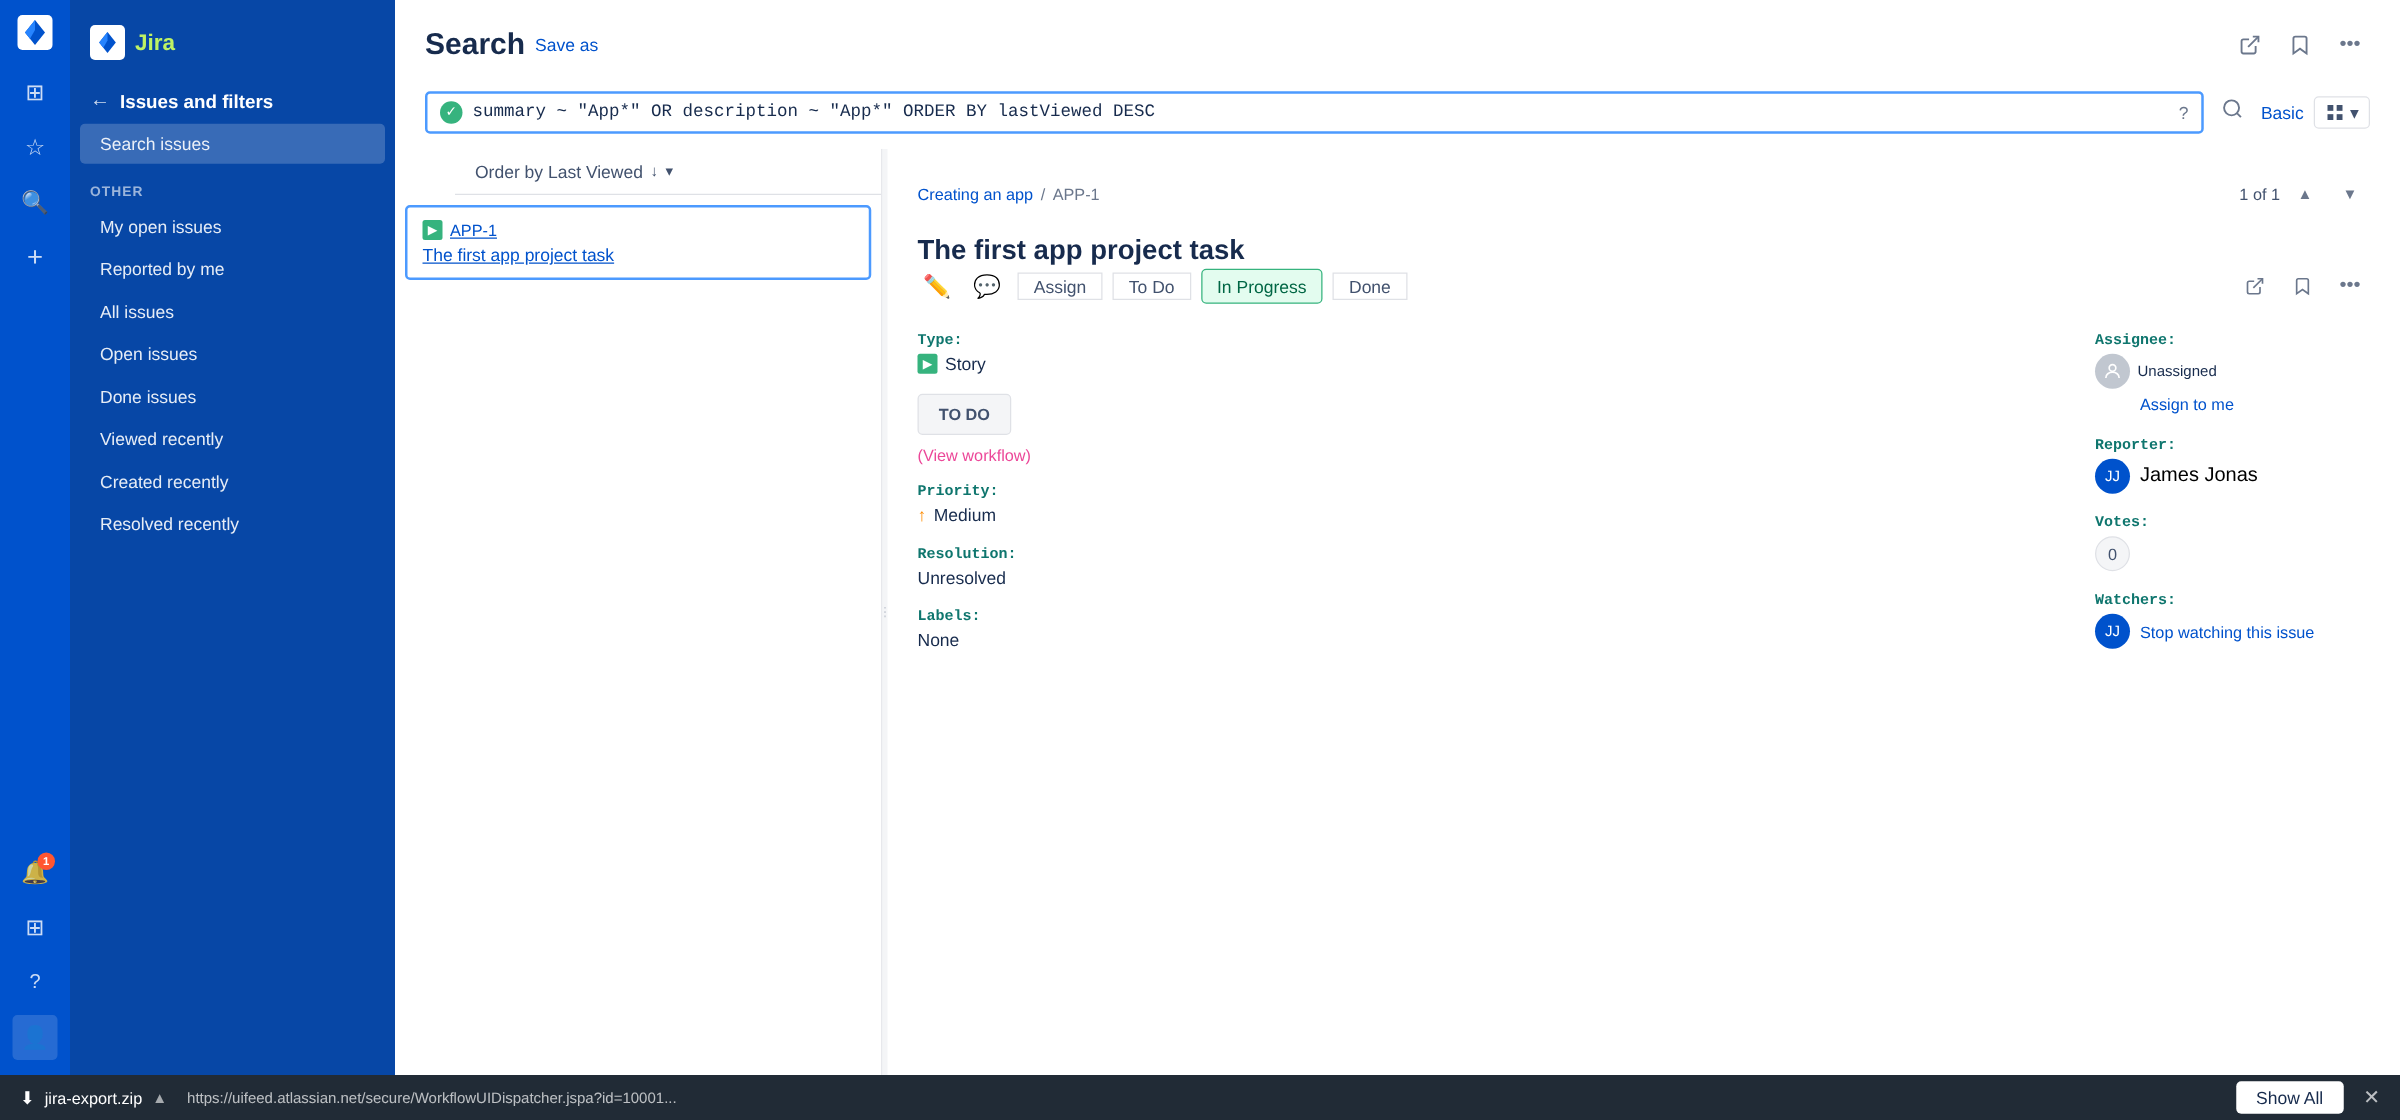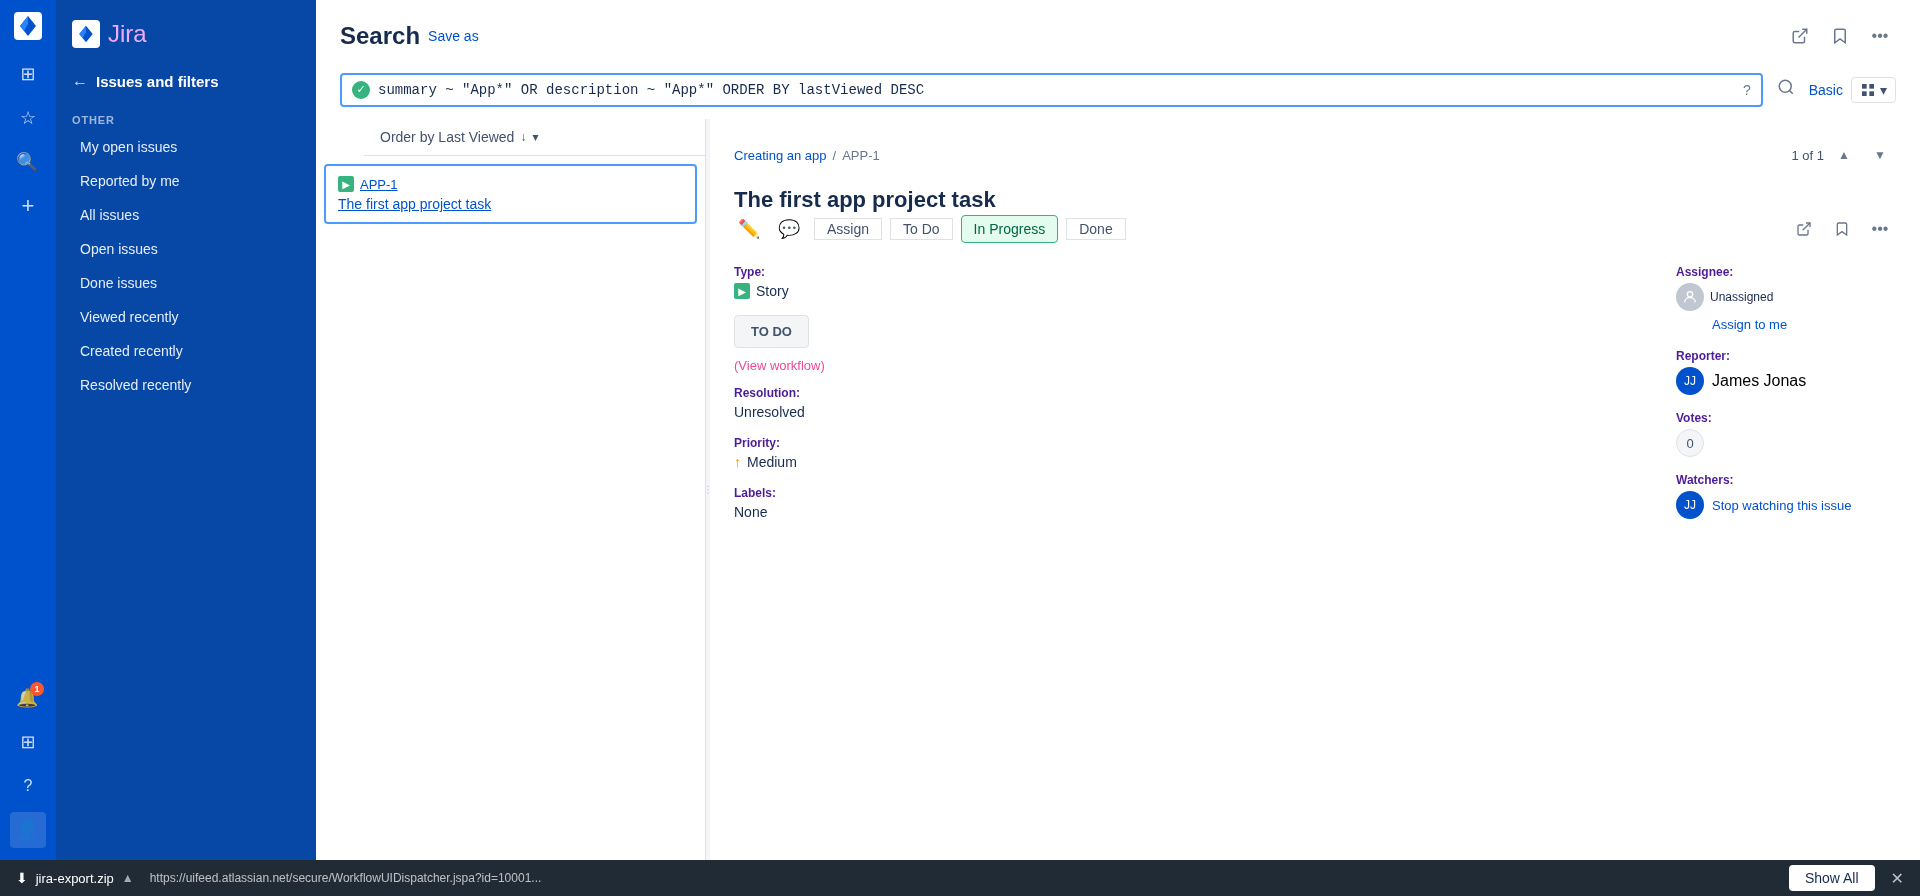--- a/index.html
+++ b/index.html
@@ -337,24 +337,25 @@
     
     .detail-fields {
       display: flex; gap: 32px;
     }
     .detail-left { flex: 1; }
     .detail-right { width: 220px; flex-shrink: 0; }
 
     .field-row { margin-bottom: 16px; }
     .field-label {
       font-size: 12px;
-      color: #4c1d95;
+      color: #0f766e;
       font-weight: 600;
       margin-bottom: 4px;
       text-transform: capitalize;
+      font-family: Liberation Mono, monospace;
     }
     .field-value {
       font-size: 14px;
       color: #172b4d;
       display: flex; align-items: center; gap: 6px;
     }
     .story-icon {
       width: 16px; height: 16px;
       background: #36b37e;
       border-radius: 2px;
@@ -478,21 +479,21 @@
     .close-btn {
       background: none; border: none; color: rgba(255,255,255,0.7);
       font-size: 16px; cursor: pointer;
     }
     .jira-logo-mark {
       width: 28px; height: 28px;
       background: #fff;
       border-radius: 4px;
       display: flex; align-items: center; justify-content: center;
     }
-    .jira-name { color: #f0abfc; font-size: 24px; font-weight: 400; }
+    .jira-name { color: #bef264; font-size: 18px; font-weight: 700; }
   </style>
 </head>
 <body>
 
 <div class="app">
 
   <div class="nav-rail">
     <div class="jira-logo-mark nav-logo">
       <svg viewBox="0 0 24 24" fill="none">
         <path d="M12 2L4 12l8 10 8-10L12 2z" fill="#0052cc"></path>
@@ -522,20 +523,21 @@
         </svg>
       </div>
       <span class="jira-name">Jira</span>
     </div>
 
     <div class="sidebar-header">
       <span class="sidebar-back-icon">←</span>
       <span class="sidebar-title">Issues and filters</span>
     </div>
 
+    <div class="sidebar-item active">Search issues</div>
 
     <div class="sidebar-section-label">OTHER</div>
 
     <div class="sidebar-item">My open issues</div>
     <div class="sidebar-item">Reported by me</div>
     <div class="sidebar-item">All issues</div>
     <div class="sidebar-item">Open issues</div>
     <div class="sidebar-item">Done issues</div>
     <div class="sidebar-item">Viewed recently</div>
     <div class="sidebar-item">Created recently</div>
@@ -660,30 +662,30 @@
             </div>
 
             <div style="margin-bottom:12px;">
               <div class="workflow-badge">TO DO</div>
               <div>
                 <span class="workflow-link">(View workflow)</span>
               </div>
             </div>
 
             <div class="field-row">
-              <div class="field-label">Resolution:</div>
-              <div class="field-value">Unresolved</div>
-            </div>
-
-            <div class="field-row">
               <div class="field-label">Priority:</div>
               <div class="field-value">
                 <span class="priority-icon">↑</span>
                 <span>Medium</span>
               </div>
+            </div>
+
+            <div class="field-row">
+              <div class="field-label">Resolution:</div>
+              <div class="field-value">Unresolved</div>
             </div>
 
             <div class="field-row">
               <div class="field-label">Labels:</div>
               <div class="field-value">None</div>
             </div>
           </div>
 
           <div class="detail-right">
             <div class="field-row">

